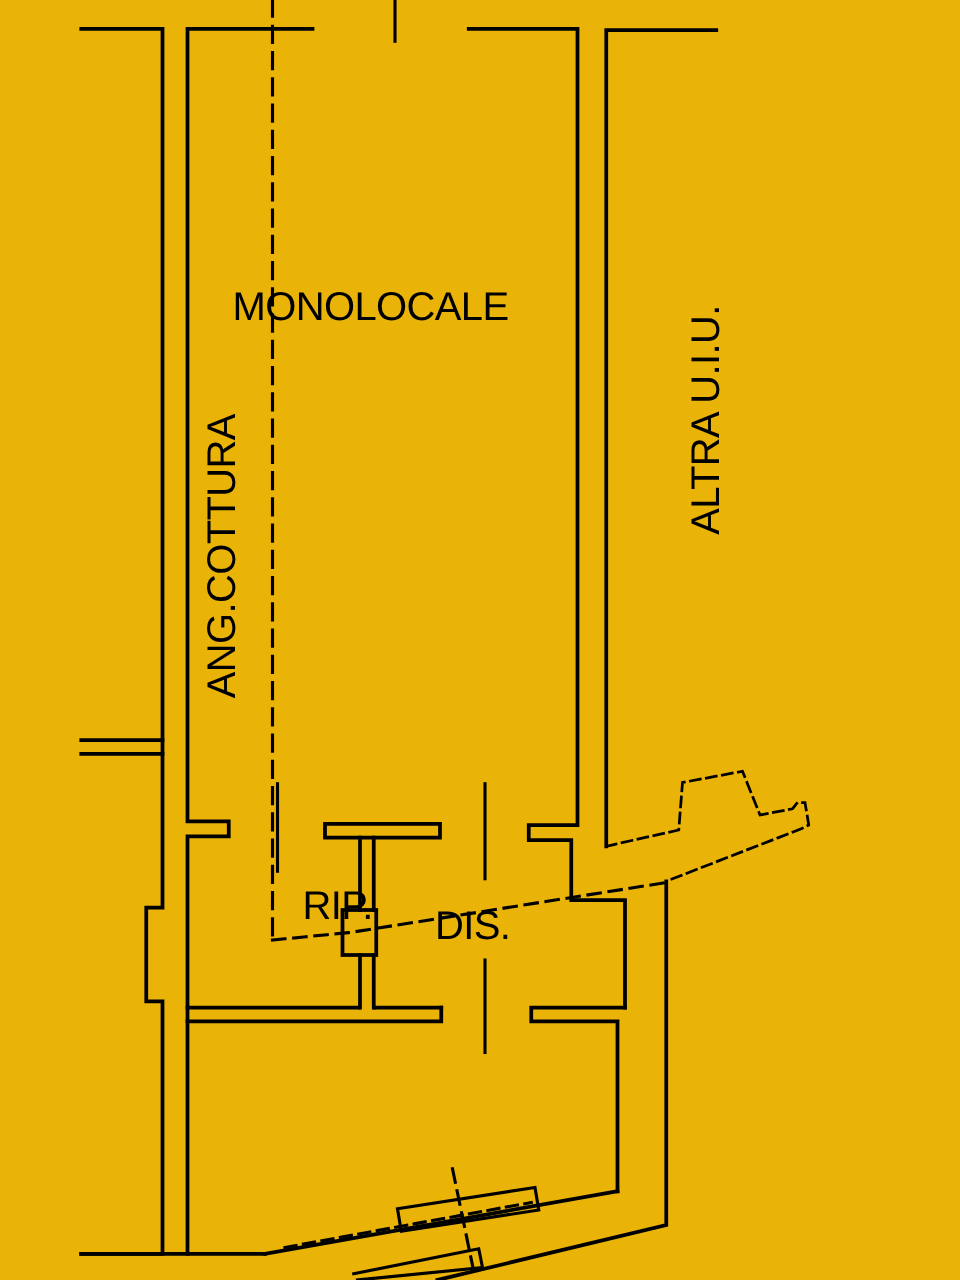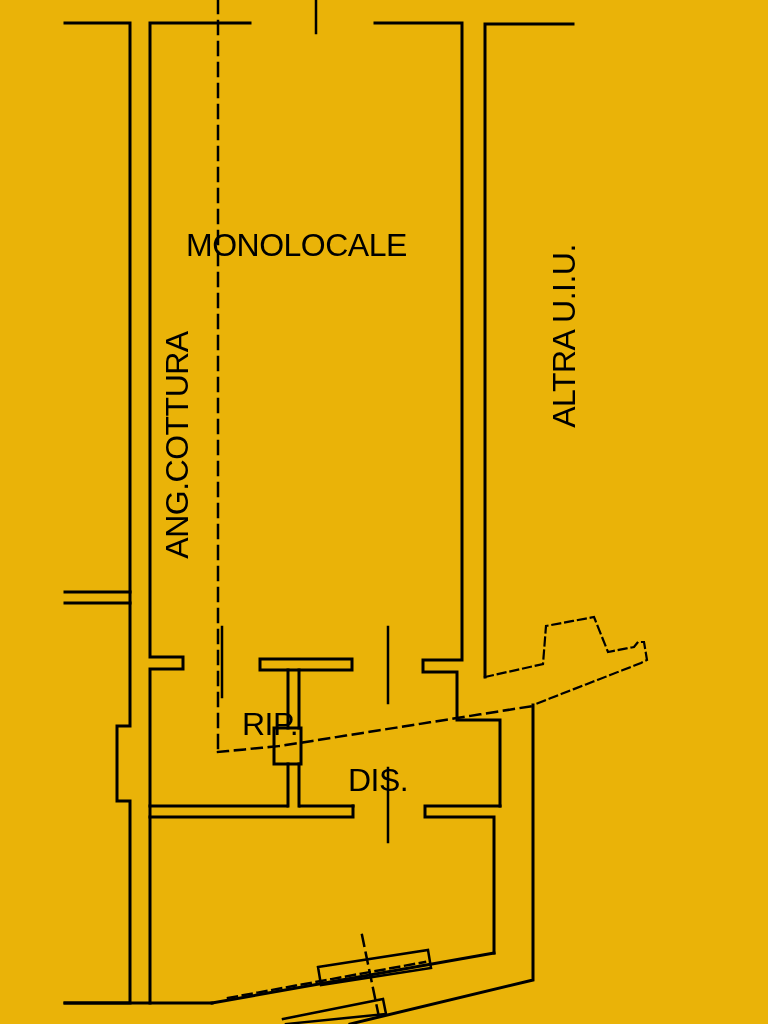--- a/index.html
+++ b/index.html
@@ -77,16 +77,16 @@
   </svg>
 
   <div class="lbl" style="left:186px;top:229px;">MONOLOCALE</div>
 
   <div class="lbl vert" style="left:177px;top:445px;">ANG.COTTURA</div>
 
   <div class="lbl vert" style="left:564px;top:336px;">ALTRA U.I.U.</div>
 
   <div class="lbl" style="left:198px;top:708px;margin-left:44px;">RIP.</div>
 
-  <div class="lbl" style="left:348px;top:724px;margin-top:40px;">DIS.</div>
+  <div class="lbl" style="left:348px;top:724px;">DIS.</div>
 
 
 </div>
 
 </body></html>

